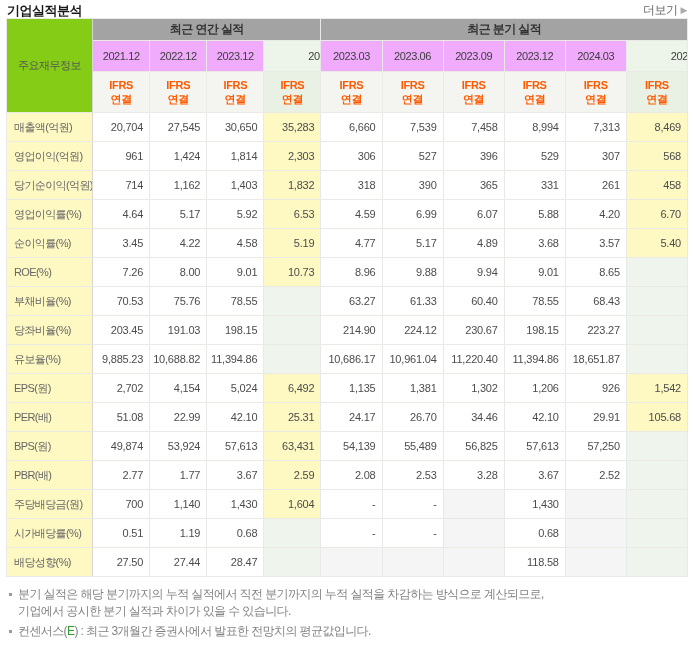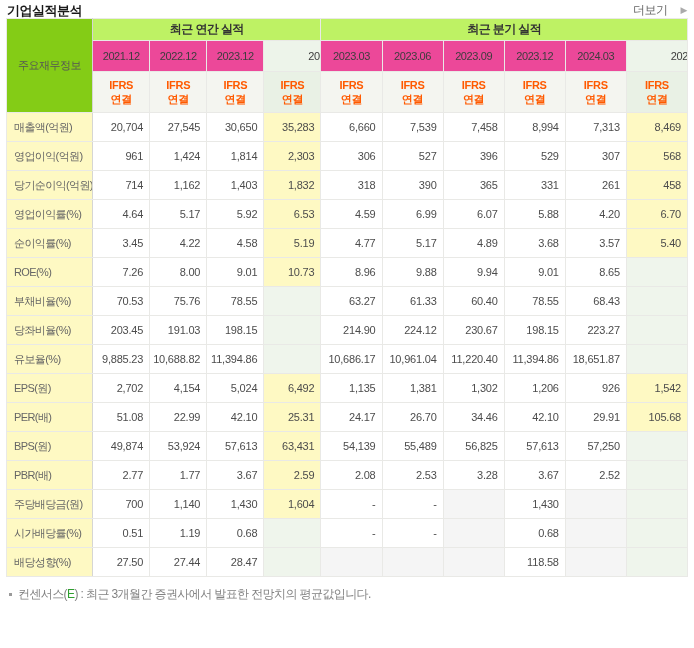--- a/index.html
+++ b/index.html
@@ -9,39 +9,39 @@
     background:#ffffff;
     font-family:"Liberation Sans","DejaVu Sans",sans-serif;
   }
   .page { padding:0 6px; }
 
   .panel-header {
     display:flex; justify-content:space-between; align-items:center;
     padding:9px 1px 6px 1px; height:18px;
   }
   .title { font-size:13px; font-weight:bold; color:#1a1a1a; letter-spacing:-0.5px; margin:0; }
-  .more { font-size:12px; color:#666; text-decoration:none; display:flex; align-items:center; gap:13px; cursor:pointer; letter-spacing:-0.5px; }
+  .more { font-size:12px; color:#666; text-decoration:none; display:flex; align-items:center; gap:3px; cursor:pointer; letter-spacing:-0.5px; }
   .more .arrow { color:#aaa; font-size:9px; line-height:1; }
 
   table.fin {
     border-collapse:collapse; table-layout:fixed; width:682px;
     border-top:1px solid #949494; border-bottom:1px solid #a5a5a5;
   }
   .fin th, .fin td { border:1px solid #e9e9e6; overflow:hidden; white-space:nowrap; }
 
   .corner {
     background:#84cc16; color:#555; font-size:11px; font-weight:normal;
     letter-spacing:-0.5px; text-align:center; border-right:1px solid #d6d6d4 !important;
   }
   .group {
-    height:22px; background:#bef264; font-size:12px; font-weight:bold;
+    height:22px; background:#a3a3a3; font-size:12px; font-weight:bold;
     color:#333; letter-spacing:-0.6px; text-align:center;
   }
   .year {
-    height:31px; background:#ec4899; font-weight:normal; font-size:11px;
+    height:31px; background:#f0abfc; font-weight:normal; font-size:11px;
     color:#3d3d3d; text-align:center; letter-spacing:-0.4px;
   }
   .year.est { background:#edf4ea;padding-left:44px; }
   .e-mark { color:#2f9e2f; }
   .ifrs {
     height:41px; background:#f4f5f0; color:#ff5a00; font-size:11px;
     font-weight:bold; line-height:14px; text-align:center; letter-spacing:-0.3px;
   }
   .ifrs.est { background:#e9f1e5; }
 
@@ -360,17 +360,22 @@
           <td>118.58</td>
           <td class="empty "></td>
           <td class="est empty "></td>
         </tr>
       </tbody>
     </table>
 
   <div class="footnotes">
     <div class="note">
       <span class="bullet"></span>
+      <span class="text">분기 실적은 해당 분기까지의 누적 실적에서 직전 분기까지의 누적 실적을 차감하는 방식으로 계산되므로,
+기업에서 공시한 분기 실적과 차이가 있을 수 있습니다.</span>
+    </div>
+    <div class="note">
+      <span class="bullet"></span>
       <span class="text"><span>컨센서스(</span><span class="e-mark">E</span><span>) : 최근 3개월간 증권사에서 발표한 전망치의 평균값입니다.</span></span>
     </div>
   </div>
 
 </div>
 
 </body></html>

